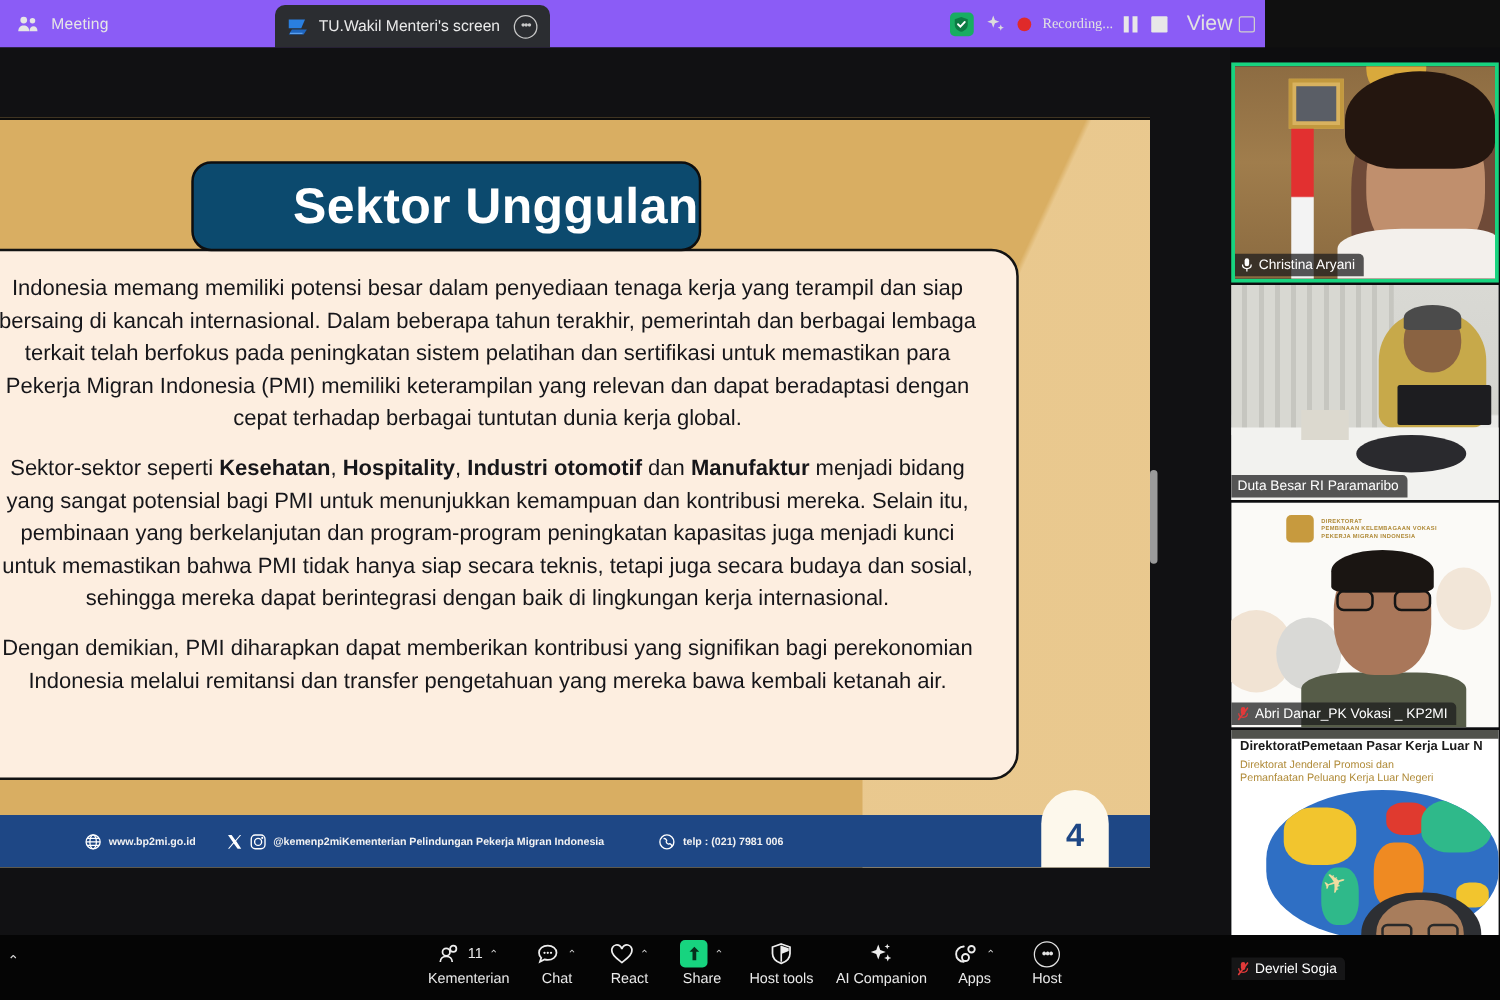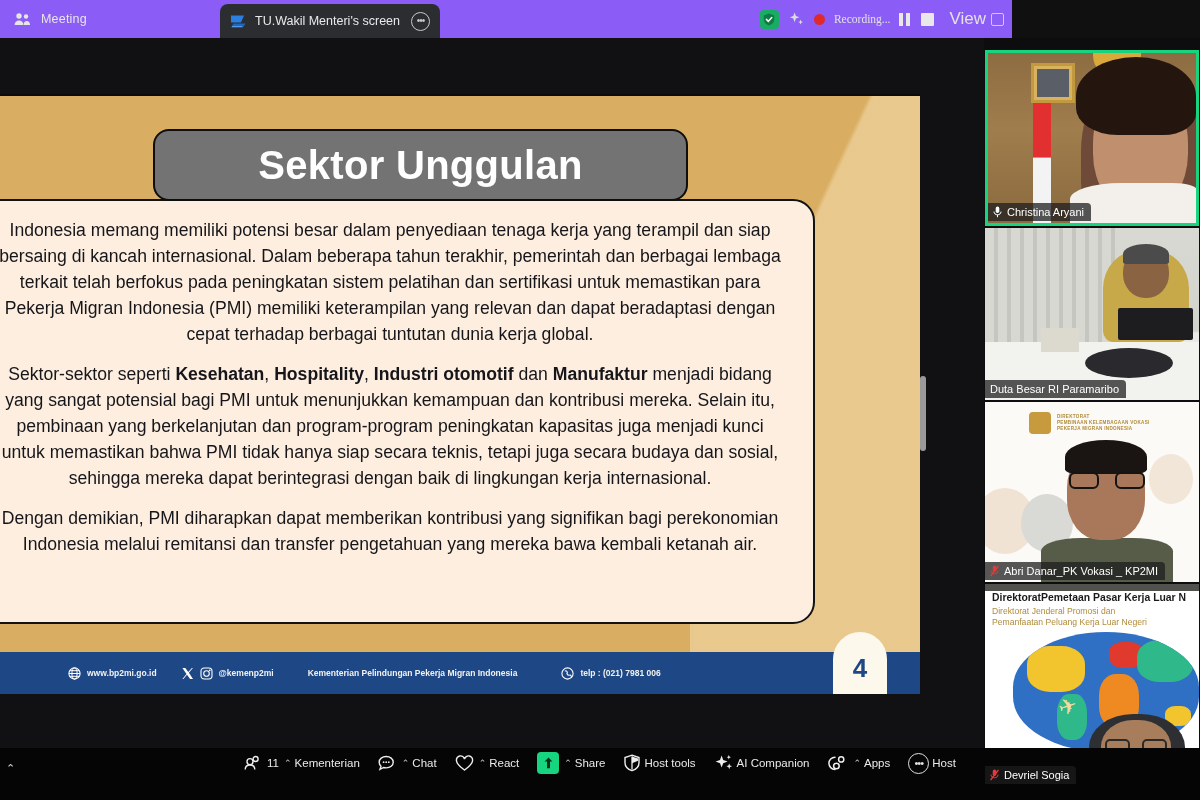--- a/index.html
+++ b/index.html
@@ -63,23 +63,23 @@
     background: #d9ae62; overflow: hidden;
     border-top: 2px solid #0b0b0b;
   }
   
   .slide::after {
     content:""; position:absolute; right:0; top:0; width: 230px; height: 600px;
     background: linear-gradient(115deg, rgba(233,199,137,0) 35%, rgba(236,205,150,.85) 36%, rgba(236,205,150,.85) 100%);
     pointer-events: none;
   }
   .slide-title {
-    position: absolute; left: 153px; top: 33px; width: 535px; height: 72px;
-    background: #737373; border: 2.5px solid #0e0e0e; border-radius: 16px;
-    display: flex; align-items: center; justify-content: center; z-index: 3;
+    position: absolute; left: 153px; top: 33px; width: 408px; height: 72px;
+    background: #0c4a6e; border: 2.5px solid #0e0e0e; border-radius: 16px;
+    display: flex; align-items: center; justify-content: flex-end; z-index: 3;
   }
   .slide-title span {
     color: #ffffff; font-size: 40px; font-weight: bold; letter-spacing: .3px;
     font-family: "Liberation Sans", sans-serif;
   }
   .card {
     position: absolute; left: -35px; top: 103px; width: 850px; height: 425px;
     background: #fdeee0; border: 2.5px solid #131313; border-radius: 22px;
     padding: 16px 26px; z-index: 2;
   }
@@ -188,21 +188,21 @@
   .t4 .glass i:nth-child(1){ left:0; } .t4 .glass i:nth-child(2){ right:0; }
 
   
   .bottombar {
     position: absolute; left: 0; bottom: 0; width: 1200px; height: 52px;
     background: #050505; display: flex; align-items: center;
   }
   .bb-collapse { position:absolute; left: 6px; top: 14px; color:#d9d9d9; font-size: 11px; }
   .bb-center { margin: 0 auto; display: flex; align-items: flex-start; gap: 0px; height: 52px; }
   .bb-item {
-    display: flex; align-items: center; justify-content: center;
+    display: flex; flex-direction: column; align-items: center; justify-content: center;
     min-width: 58px; padding: 4px 9px 2px 9px; gap: 3px;
   }
   .bb-row { display: flex; align-items: center; gap: 4px; height: 22px; }
   .bb-lbl { color: #eaeaea; font-size: 11.5px; white-space: nowrap; }
   .bb-count { color: #eaeaea; font-size: 11.5px; }
   .caret { color: #cfcfcf; font-size: 9px; padding-left: 1px; }
   .share-sq {
     width: 22px; height: 22px; background: #17d47f; border-radius: 4px;
     display: flex; align-items: center; justify-content: center;
   }
@@ -302,21 +302,21 @@
           </span>
           <span class="sf-ico">
             <svg width="13" height="13" viewBox="0 0 13 13">
                 <rect x="1" y="1" width="11" height="11" rx="3.2" fill="none" stroke="#fff" stroke-width="1.1"></rect>
                 <circle cx="6.5" cy="6.5" r="2.8" fill="none" stroke="#fff" stroke-width="1.1"></circle>
                 <circle cx="9.8" cy="3.3" r=".85" fill="#fff"></circle>
               </svg>
           </span>
           <span>@kemenp2mi</span>
         </div>
-        <div class="sf-item" style="margin-left:34px">
+        <div class="sf-item" style="">
           <span>Kementerian Pelindungan Pekerja Migran Indonesia</span>
         </div>
         <div class="sf-item" style="margin-left:44px">
           <span class="sf-ico">
             <svg width="13" height="13" viewBox="0 0 13 13">
                 <circle cx="6.5" cy="6.5" r="5.6" fill="none" stroke="#fff" stroke-width="1.1"></circle>
                 <path d="M4.3 3.9c1.1-.5 1.5.6 2 1.3.3.5-.4.8-.3 1.3.2.8 1 1.6 1.8 1.8.5.1.8-.6 1.3-.3.7.5 1.8.9 1.3 2" fill="none" stroke="#fff" stroke-width="1.1" stroke-linecap="round"></path>
               </svg>
           </span>
           <span>telp : (021) 7981 006</span>

